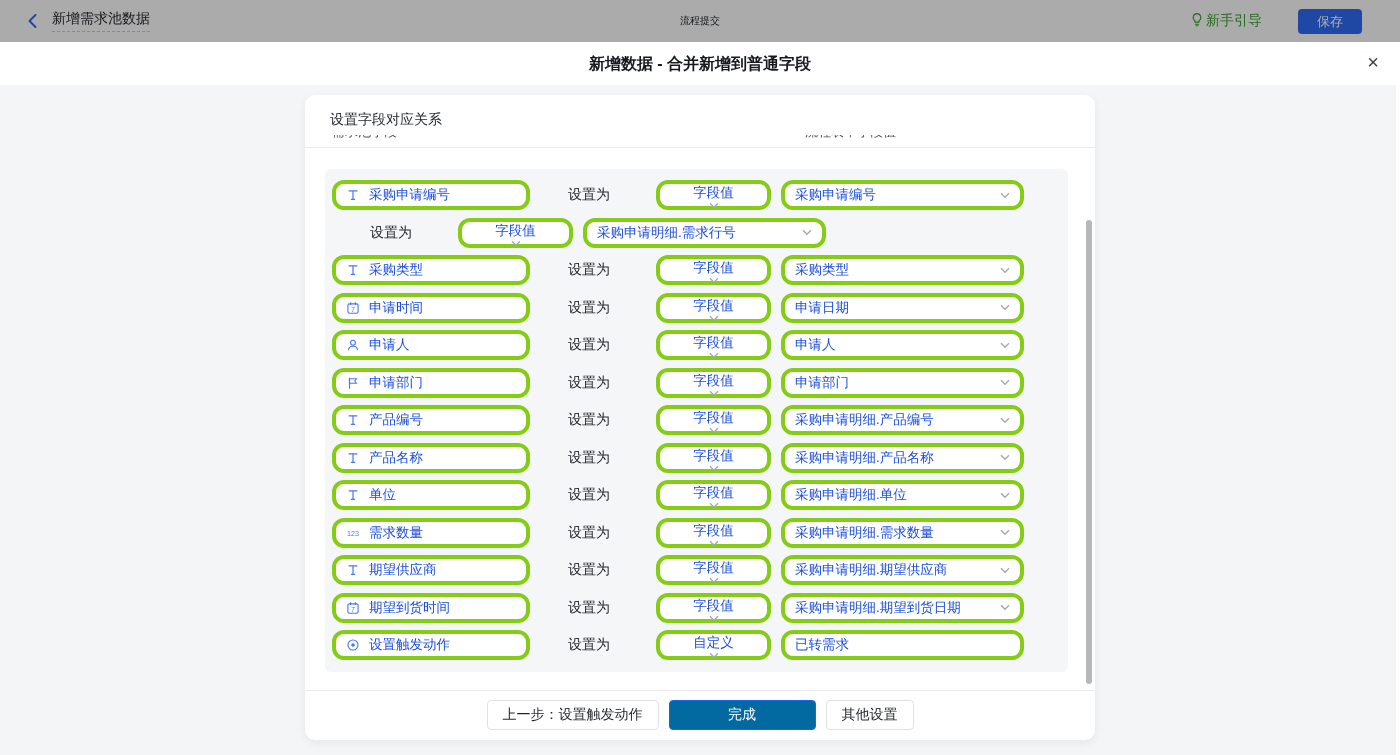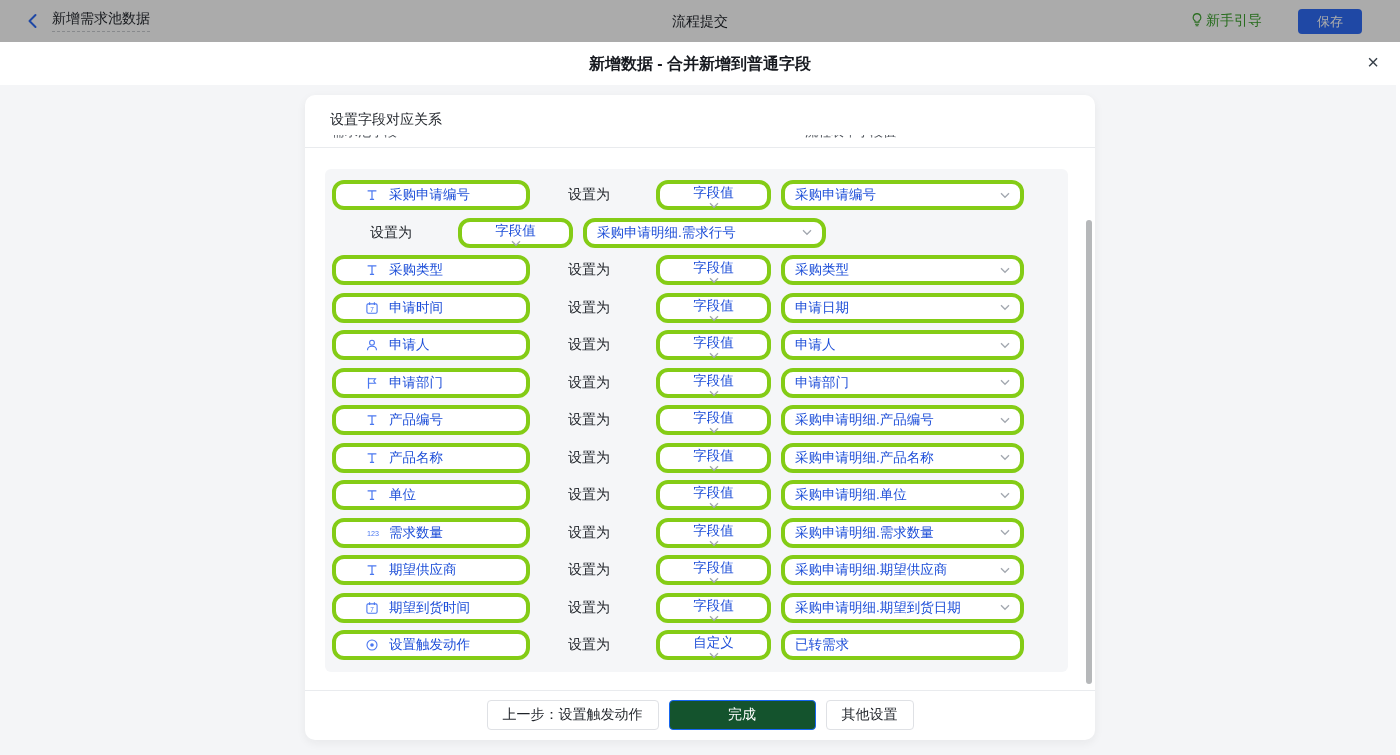--- a/index.html
+++ b/index.html
@@ -4,21 +4,21 @@
 <style>
   * { margin:0; padding:0; box-sizing:border-box; }
   html,body { width:1400px; height:755px; font-family:"Liberation Sans","DejaVu Sans",sans-serif; background:#fff; overflow:hidden; }
   .stage { position:relative; width:1400px; height:755px; }
 
   
   .topbar { position:absolute; left:0; top:0; width:1400px; height:42px; background:#fff; }
   .tb-back { position:absolute; left:26px; top:13px; width:12px; height:16px; cursor:pointer; }
   .tb-title-wrap { position:absolute; left:52px; top:0; height:42px; display:flex; align-items:center; }
   .tb-title { font-size:14px; color:#1f2329; border-bottom:1px dashed #c9ccd1; padding-bottom:3px; }
-  .tb-center { position:absolute; left:0; top:0; width:100%; text-align:center; line-height:42px; font-size:14px; color:#1f2329; }
+  .tb-center { position:absolute; left:0; top:0; width:100%; text-align:center; line-height:42px; font-size:10px; color:#1f2329; }
   .tb-guide { position:absolute; right:138px; top:0; height:42px; display:flex; align-items:center; gap:2px; font-size:14px; color:#3ea32f; cursor:pointer; }
   .tb-save { position:absolute; right:38px; top:9px; width:64px; height:25px; background:#2f6cf6; border:none; border-radius:4px; color:#fff; font-size:13px; line-height:25px; text-align:center; cursor:pointer; }
   .dim { position:absolute; left:0; top:0; width:1400px; height:42px; background:rgba(0,0,0,0.33); z-index:10; pointer-events:none; }
 
   
   .modal-head { position:absolute; left:0; top:42px; width:1400px; height:43px; background:#fff; }
   .modal-title { line-height:43px; text-align:center; font-size:16px; font-weight:600; color:#16191f; }
   .modal-close { position:absolute; right:21px; top:0; height:43px; line-height:41px; font-size:20px; color:#38404a; cursor:pointer; font-weight:300; }
 
   
@@ -28,33 +28,33 @@
   .col-heads { position:absolute; left:0; top:40px; width:100%; height:7px; overflow:hidden; }
   .col-head { position:absolute; top:-12px; font-size:13px; color:#51565d; white-space:nowrap; }
   .col-head.left { left:27px; }
   .col-head.right { left:500px; }
   .head-divider { position:absolute; left:0; top:52px; width:100%; height:1px; background:#e9ebee; }
 
   .panel { position:absolute; left:20px; top:74px; width:743px; height:503px; background:#f5f6f8; border-radius:6px; padding:11px 0 0 7px; overflow:hidden; }
   .row { display:flex; align-items:center; height:30px; margin-bottom:7.5px; }
   .box { height:30px; background:#fff; border:4px solid #84cc16; border-radius:12px; display:flex; align-items:center; font-size:13.5px; color:#1d4ed8; cursor:pointer; }
   .field-box { width:198px; padding:0 8px 0 9px; gap:8px; }
-  .f-icon { width:16px; height:14px; display:flex; align-items:center; flex:none;margin-left:20px; }
+  .f-icon { width:16px; height:14px; display:flex; align-items:center; justify-content:center; flex:none; }
   .f-label { white-space:nowrap; overflow:hidden; }
   .set-as { margin-left:38px; width:44px; font-size:14px; color:#1f2329; flex:none; }
   .mode-box { margin-left:44px; width:115px; padding:0 9px; justify-content:space-between;flex-direction:column; }
   .target-box { margin-left:10px; width:243px; padding:0 10px; justify-content:space-between; }
   .chev { flex:none; display:flex; align-items:center; }
 
   .scrollbar { position:absolute; left:781px; top:125px; width:6px; height:464px; background:#b6b8ba; border-radius:3px; cursor:pointer; }
 
   .foot-divider { position:absolute; left:0; top:595px; width:100%; height:1px; background:#e9ebee; }
   .footer { position:absolute; left:0; top:596px; width:100%; height:48px; display:flex; align-items:center; justify-content:center; gap:10px; }
   .btn { height:30px; border:1px solid #dfe1e5; background:#fff; border-radius:4px; font-size:14px; color:#1f2329; padding:0 15px; cursor:pointer; font-family:Liberation Mono, monospace; }
-  .btn.primary { width:147px; padding:0; background:#14532d; border-color:#1666f0; color:#fff; }
+  .btn.primary { width:147px; padding:0; background:#0369a1; border-color:#1666f0; color:#fff; }
 </style>
 </head>
 <body>
 
 <div class="stage">
 
   <div class="topbar">
     <span class="tb-back">
       <svg width="12" height="16" viewBox="0 0 12 16">
           <path d="M9.5 2 L3.5 8 L9.5 14" fill="none" stroke="#2e6bf6" stroke-width="2" stroke-linecap="round" stroke-linejoin="round"></path>

